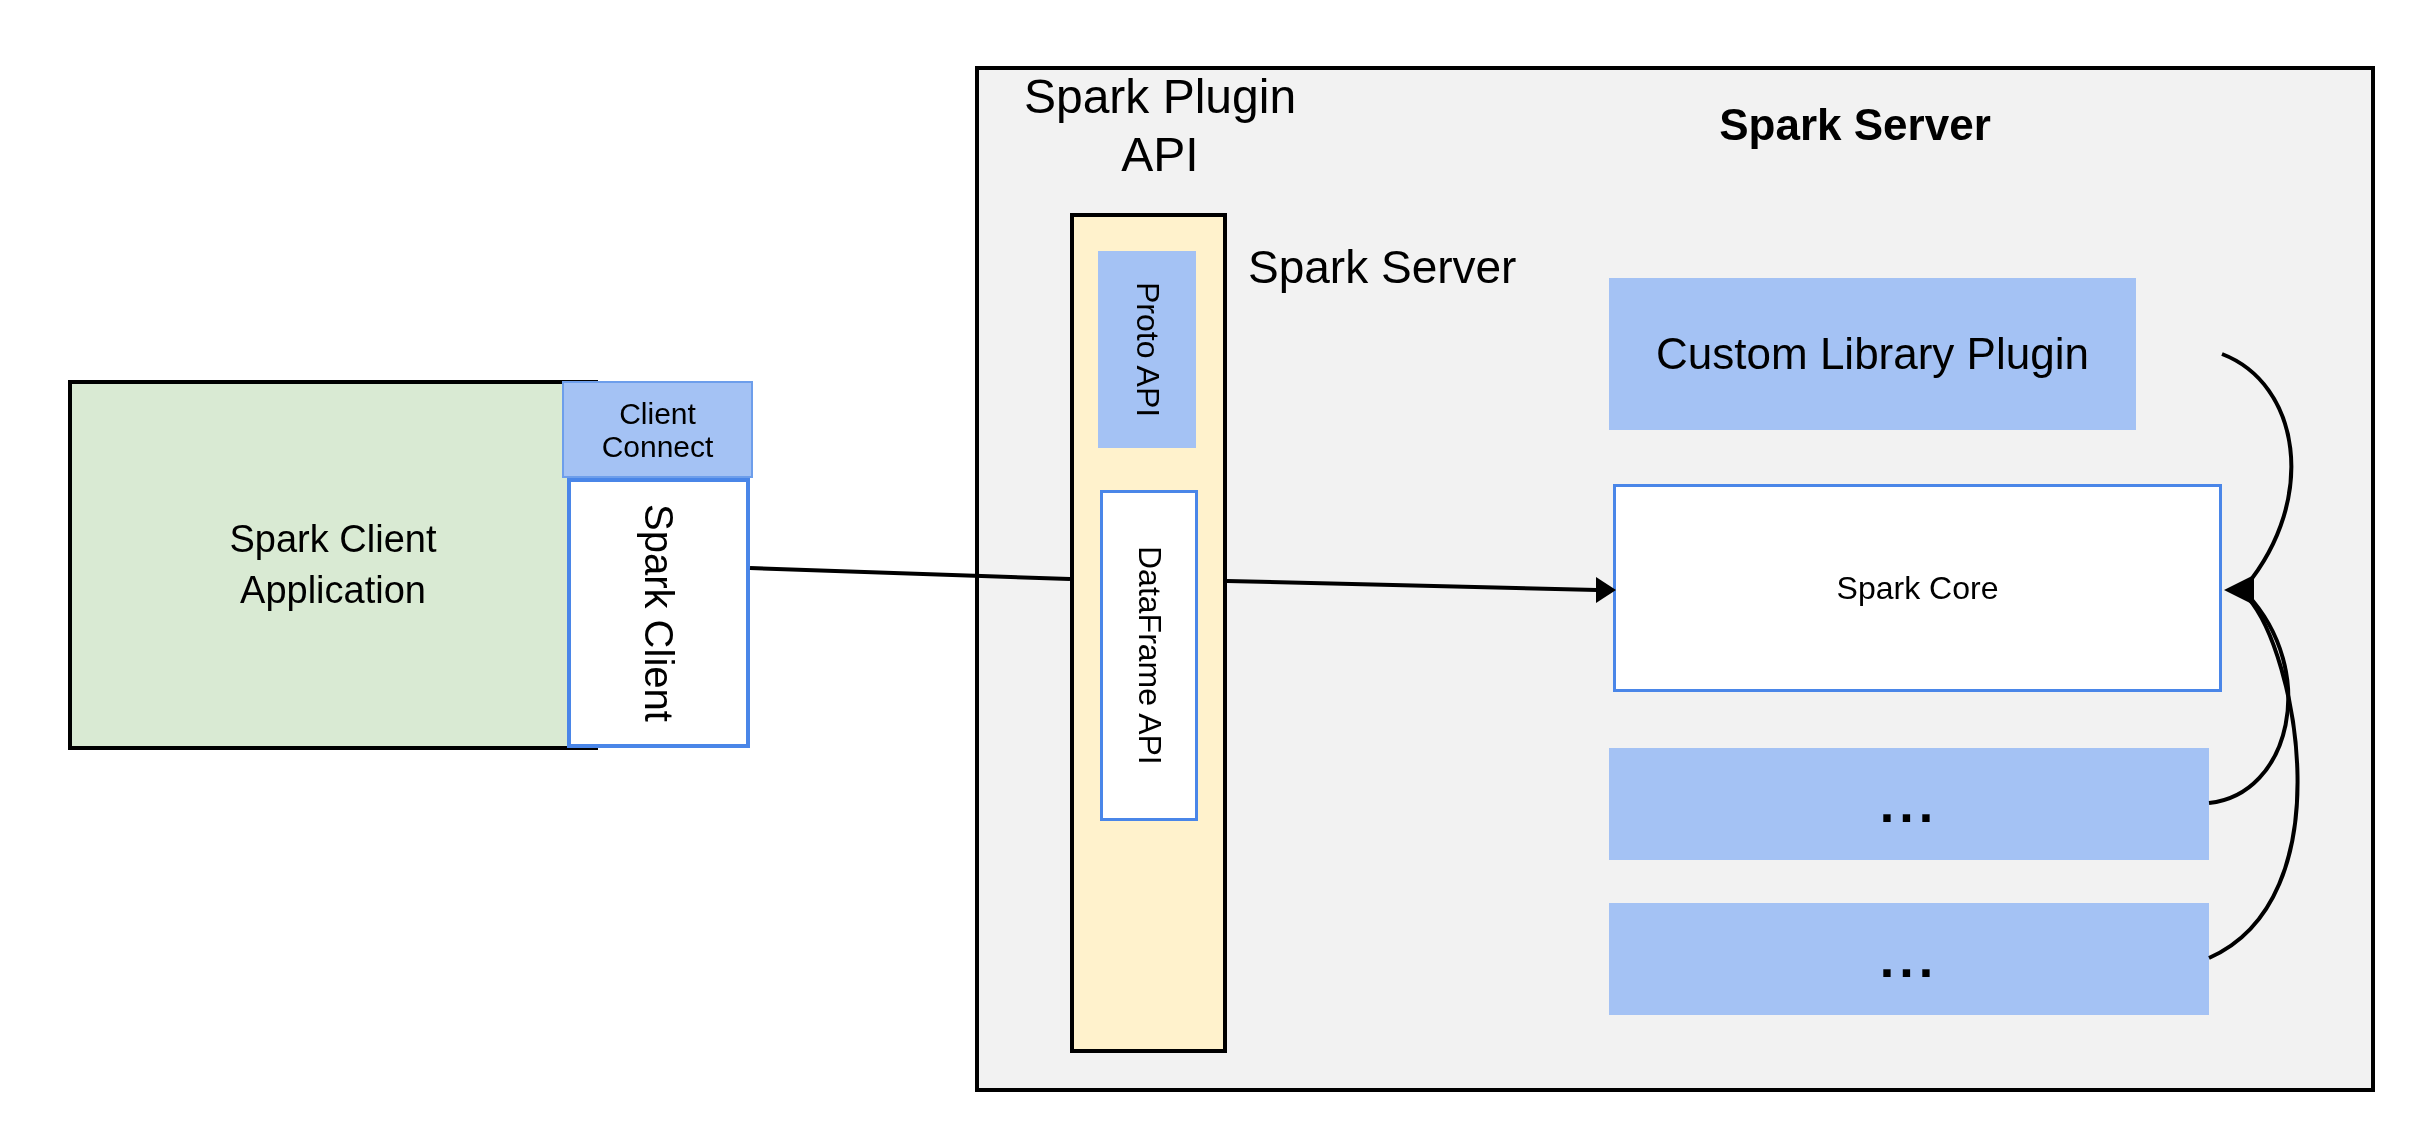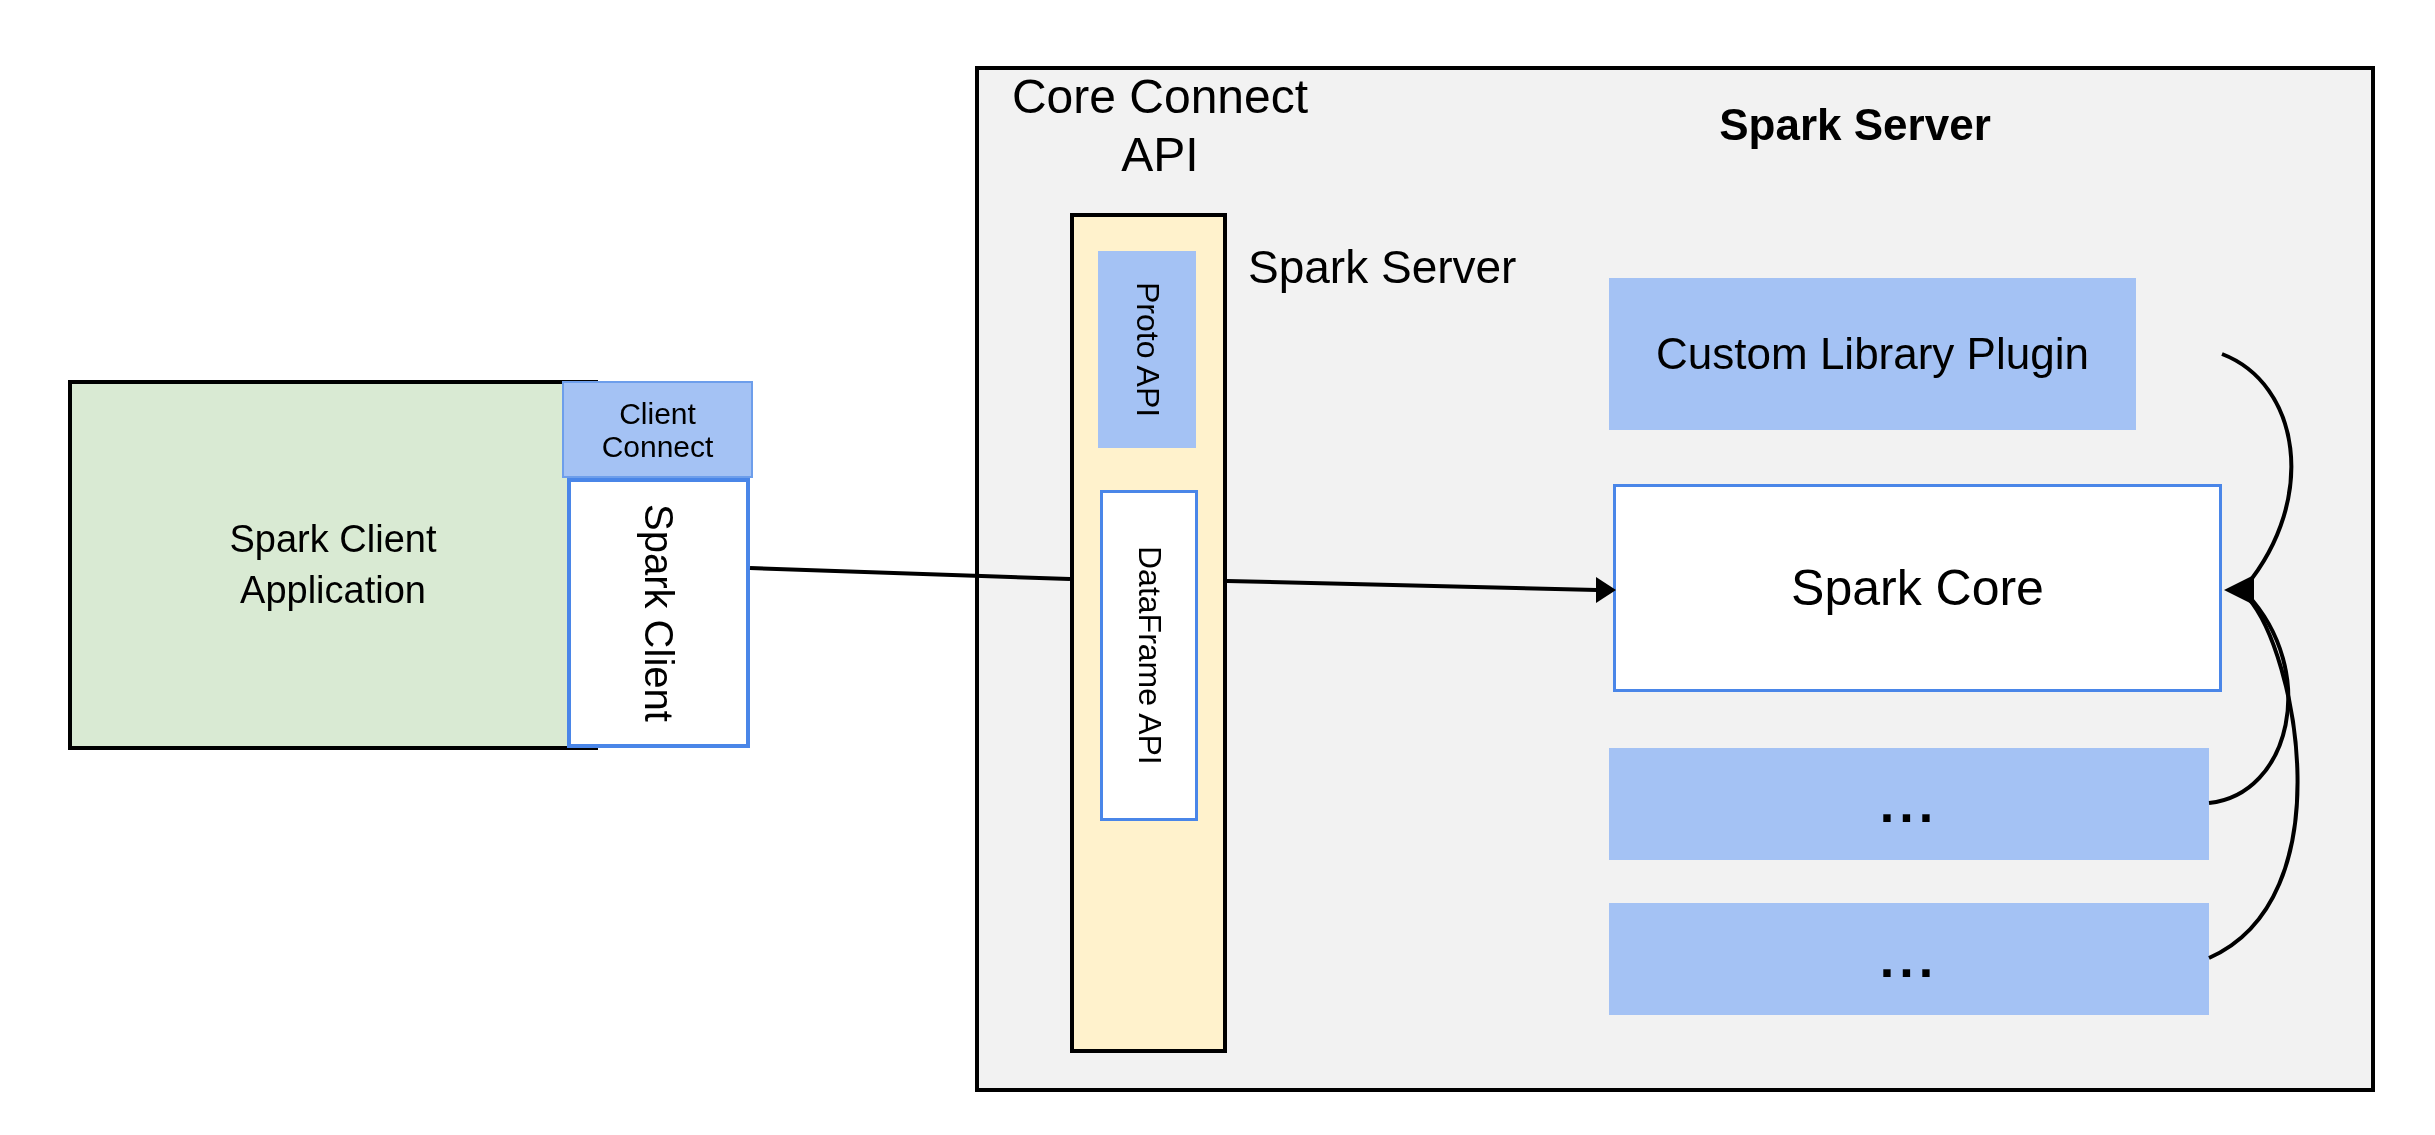--- a/index.html
+++ b/index.html
@@ -108,21 +108,21 @@
     background: var(--accent-blue-fill, #a4c2f4);
     display: flex; align-items: center; justify-content: center;
     font-size: 44px;
     z-index: 2;
   }
   .core-box {
     left: 1613px; top: 484px; width: 609px; height: 208px;
     background: #ffffff;
     border: 3px solid var(--accent-blue-border, #4a86e8);
     display: flex; align-items: center; justify-content: center;
-    font-size: 50px;
+    font-size: 32px;
     z-index: 2;
   }
   .ellipsis-box {
     background: var(--accent-blue-fill, #a4c2f4);
     display: flex; align-items: center; justify-content: center;
     font-size: 52px; font-weight: bold; letter-spacing: 5px;
     z-index: 2;
   }
   .ellipsis-box.first  { left: 1609px; top: 748px; width: 600px; height: 112px; }
   .ellipsis-box.second { left: 1609px; top: 903px; width: 600px; height: 112px; }
@@ -142,21 +142,21 @@
   #connector-overlay .head { fill: var(--line-color, #000); stroke: none; }
 </style>
 </head>
 <body>
 
 <div id="diagram-canvas">
 
   <div class="abs server-outer-box"></div>
 
   <div class="abs connect-api-label">
-    <span style="display:block">Core Connect</span>
+    <span style="display:block">Spark Plugin</span>
     <span style="display:block">API</span>
   </div>
 
   <div class="abs server-title">Spark Server</div>
 
   <div class="abs green-box">
     <div class="label">Spark Client Application</div>
   </div>
 
   <div class="abs client-package-box">

